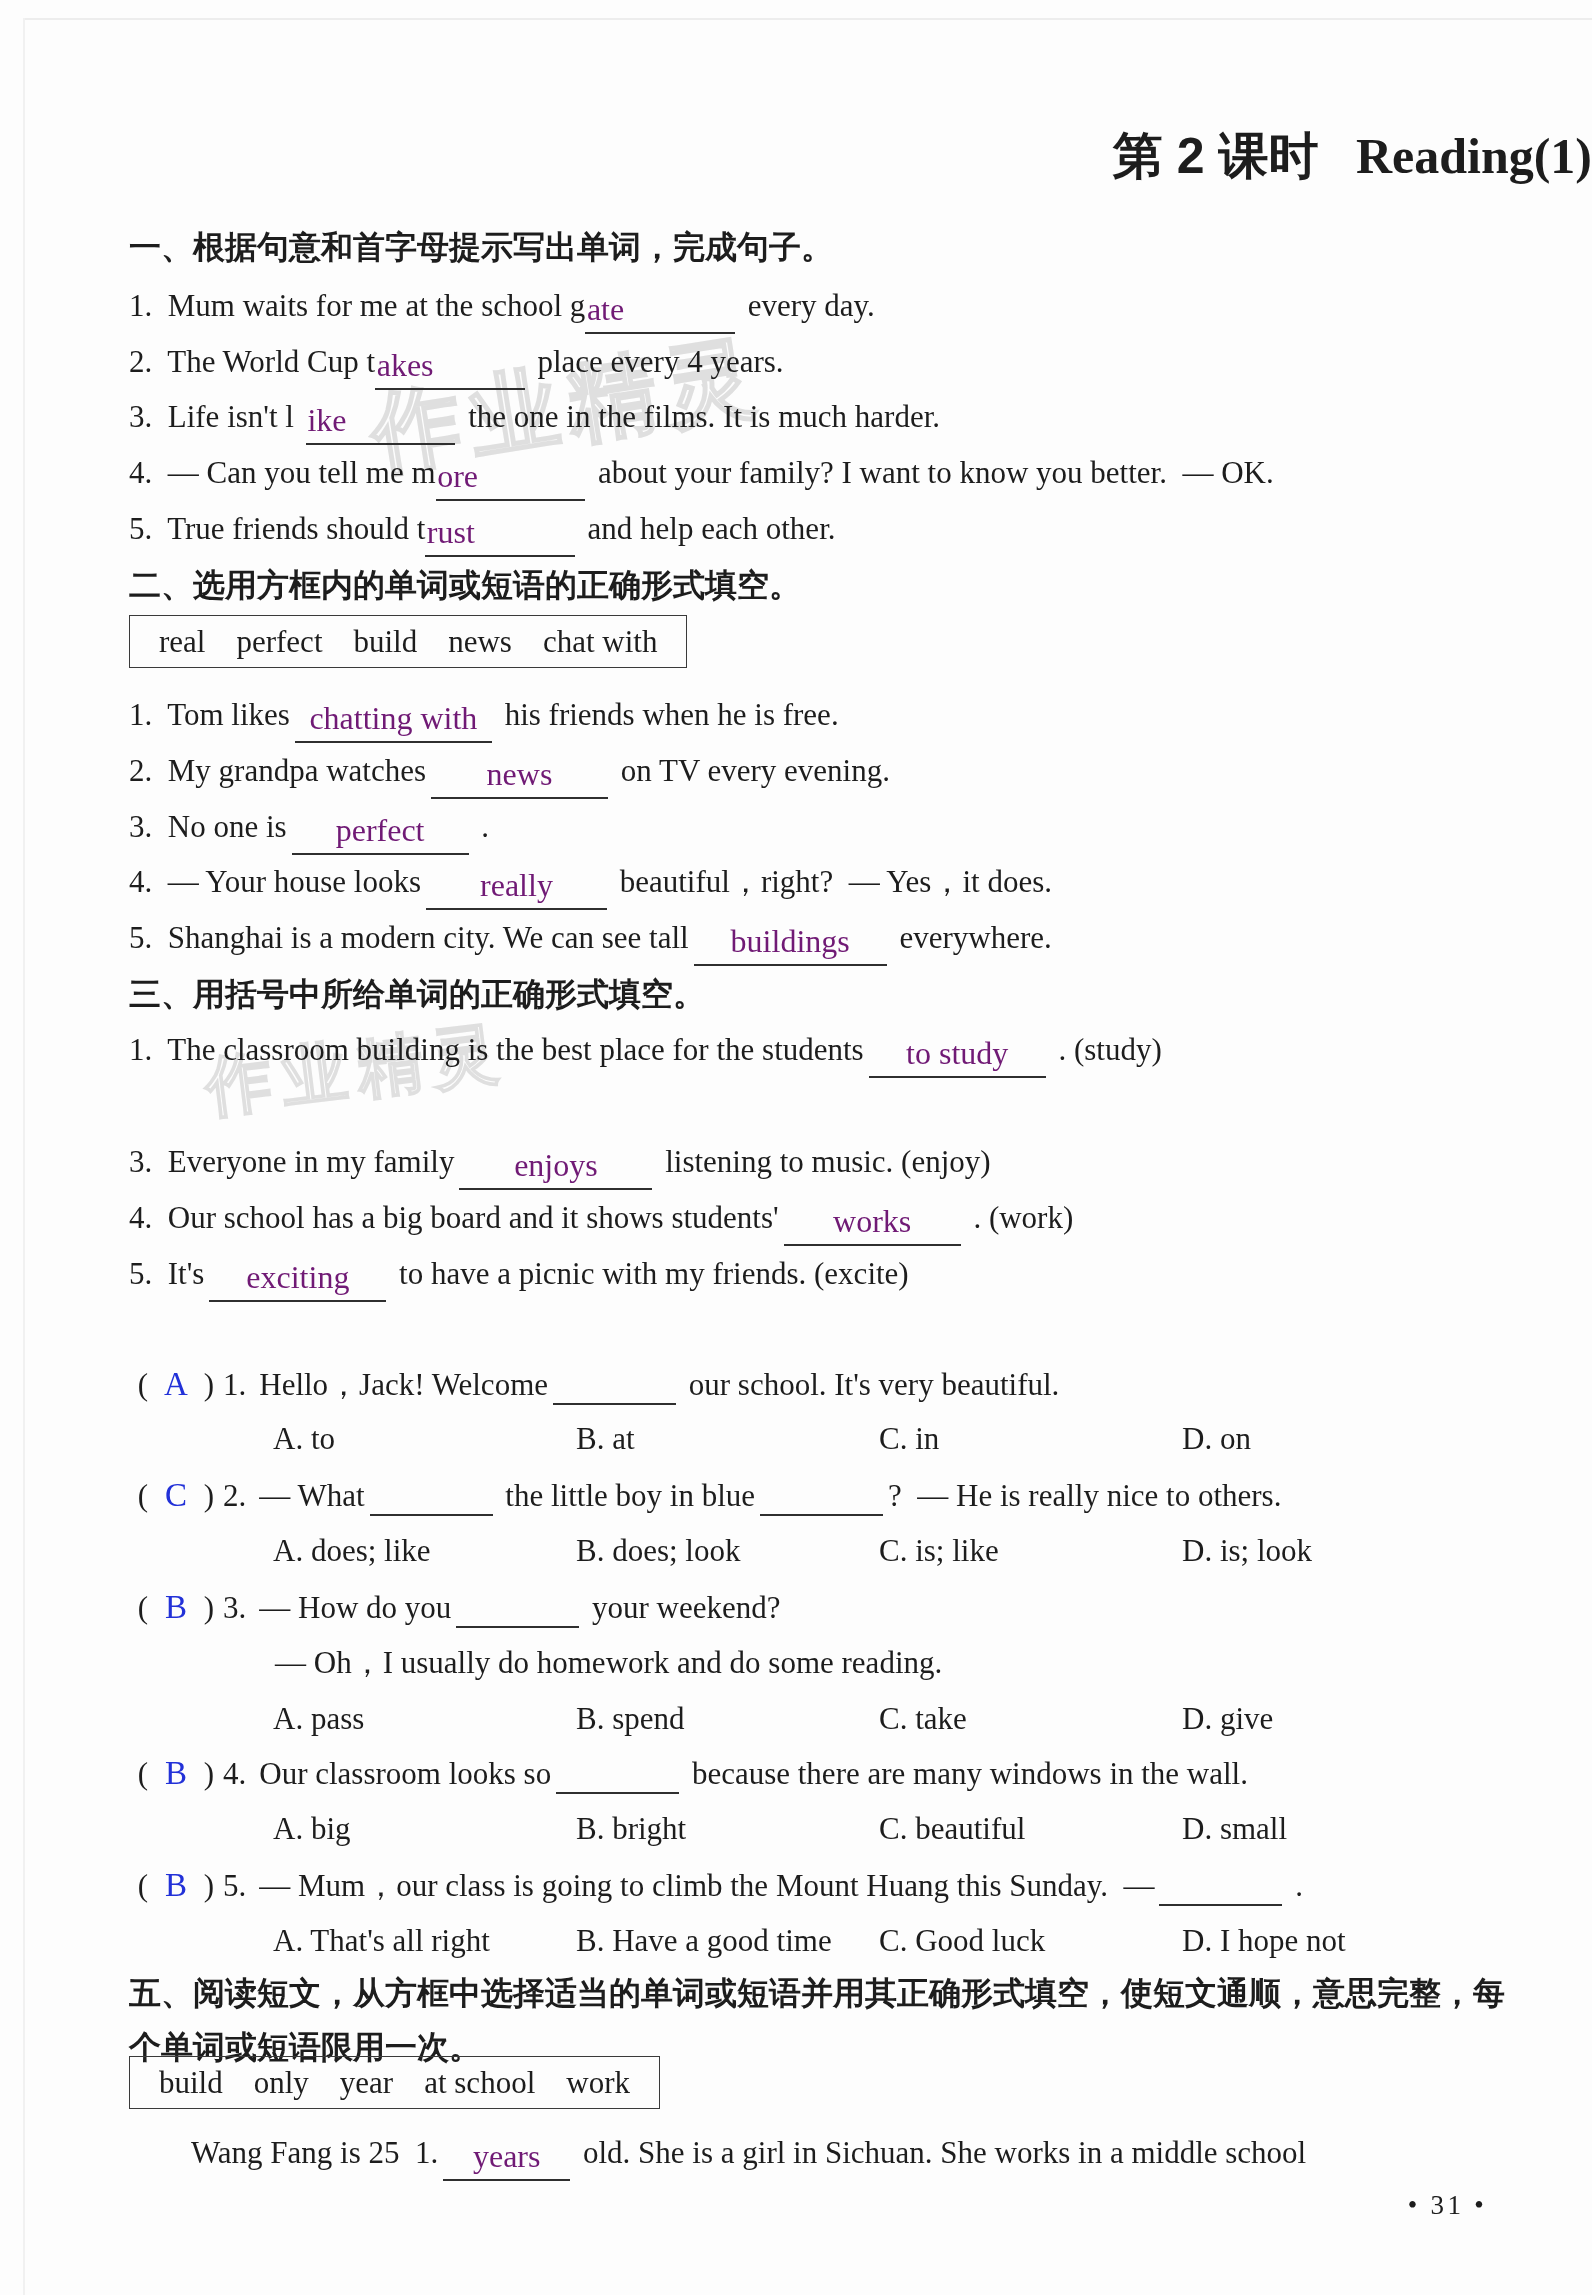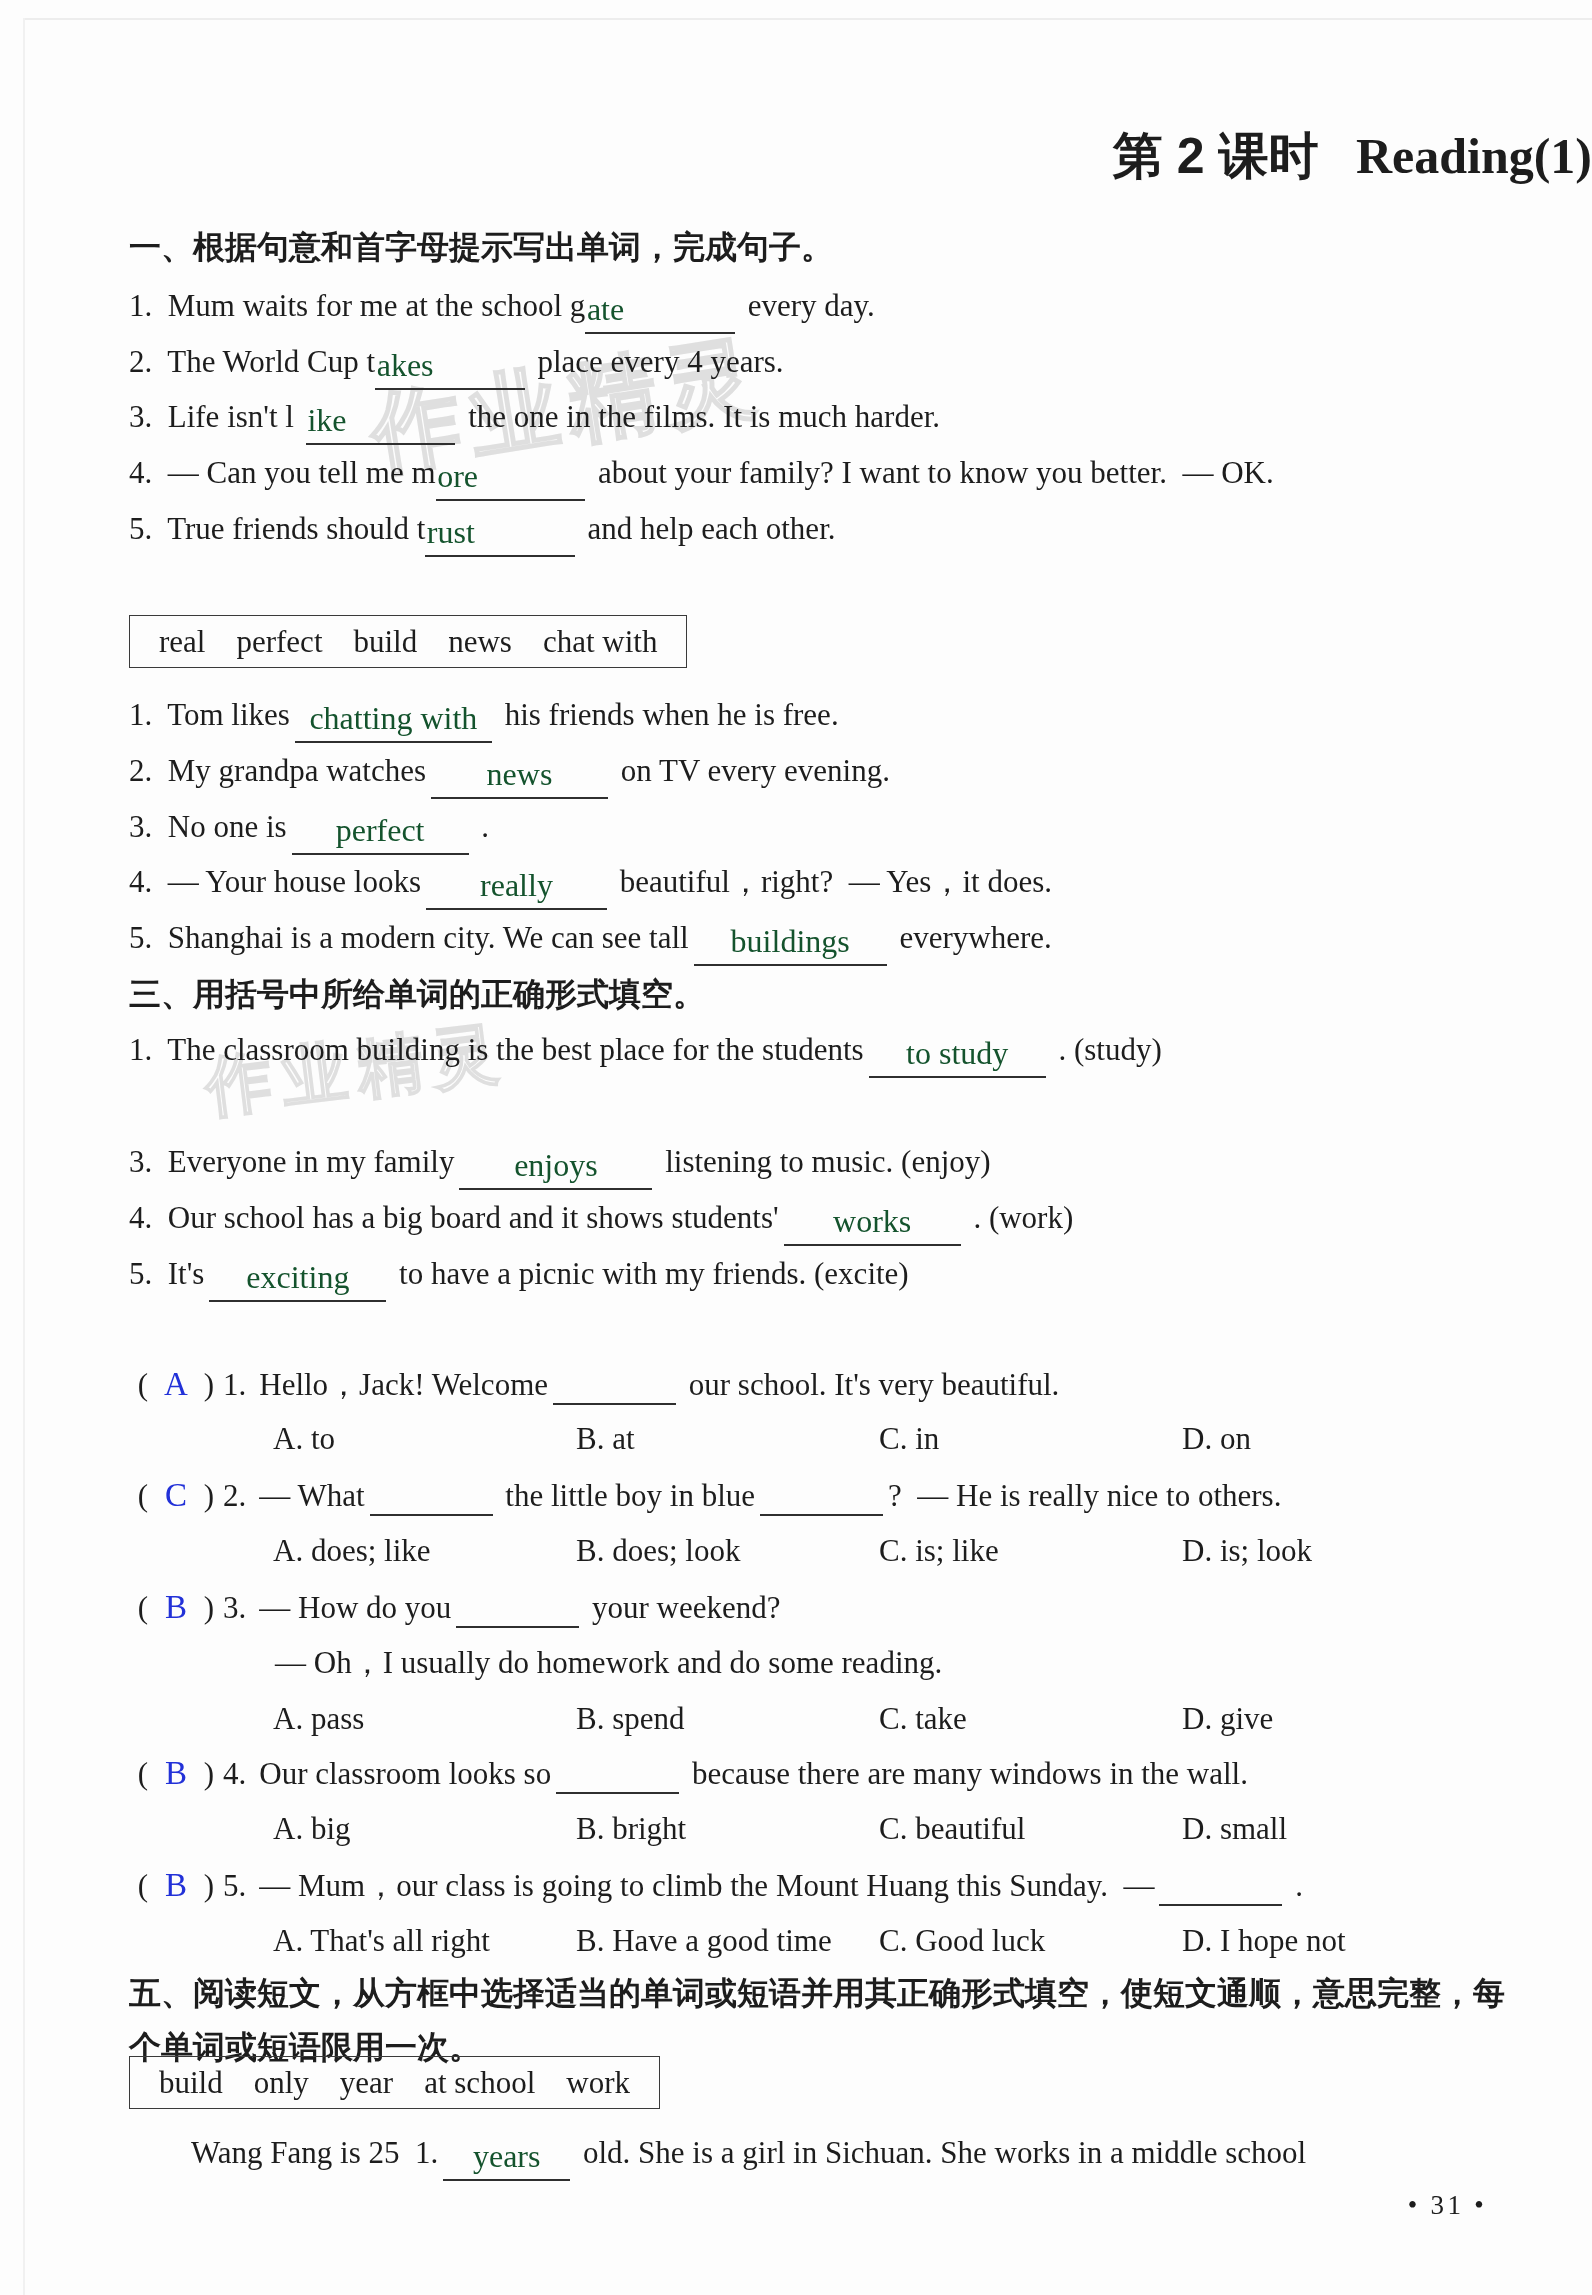--- a/index.html
+++ b/index.html
@@ -9,21 +9,21 @@
   .edge-left{position:absolute;left:23px;top:18px;width:1.6px;bottom:0;background:#f1f1f1;}
 
   .line{position:absolute;left:129px;right:33px;height:56px;line-height:56px;
         font-size:31px;white-space:nowrap;}
   .zh{font-family:"Liberation Sans","DejaVu Sans",sans-serif;font-weight:bold;font-size:32px;}
   .title{position:absolute;top:122px;left:0;width:100%;height:69px;line-height:69px;
          text-align:right;font-weight:bold;font-size:50px;white-space:nowrap;}
   .title .zhpart{font-family:"Liberation Sans","DejaVu Sans",sans-serif;}
   .title .enpart{font-family:"Liberation Serif","DejaVu Serif",serif;}
 
-  .ans{color:#14532d;font-size:32px;}
+  .ans{color:#701a75;font-size:32px;}
   .blank{display:inline-block;border-bottom:2.5px solid #2f2f2f;text-align:center;
          margin:0 5px;line-height:46px;height:46px;vertical-align:bottom;}
   .blank.left{text-align:left;padding-left:1.6px;}
   .blank.plain{height:6.6px;vertical-align:-10px;}
   .w150{width:123px}.w155{width:127px}.w180{width:148px}.w200{width:164px}
   .w215{width:177px}.w220{width:181px}.w235{width:193px}.w240{width:197px}
 
   .paren{display:inline-block;width:28px;text-align:center;}
   .mcq-ans{display:inline-block;width:38px;text-align:center;color:#2231d8;font-size:33px;}
   .qnum{display:inline-block;margin-right:13px;}
@@ -55,20 +55,21 @@
 
   <div class="title"><span class="zhpart">第 2 课时</span><span>&nbsp;&nbsp;&nbsp;</span><span class="enpart">Reading(1)</span></div>
 
   <div class="line" style="top:219px"><span class="zh">一、根据句意和首字母提示写出单词，完成句子。</span></div>
   <div class="line" style="top:278px"><span>1.&nbsp; Mum waits for me at the school g</span><span class="blank left w180" style="margin-left:0"><span class="ans">ate</span></span><span> every day.</span></div>
   <div class="line" style="top:334px"><span>2.&nbsp; The World Cup t</span><span class="blank left w180" style="margin-left:0"><span class="ans">akes</span></span><span> place every 4 years.</span></div>
   <div class="line" style="top:389px"><span>3.&nbsp; Life isn't l</span><span class="blank left w180" style="margin-left:12px"><span class="ans">ike</span></span><span> the one in the films. It is much harder.</span></div>
   <div class="line" style="top:445px"><span>4.&nbsp; — Can you tell me m</span><span class="blank left w180" style="margin-left:0"><span class="ans">ore</span></span><span> about your family? I want to know you better.&nbsp;&nbsp;— OK.</span></div>
   <div class="line" style="top:501px"><span>5.&nbsp; True friends should t</span><span class="blank left w180" style="margin-left:0"><span class="ans">rust</span></span><span> and help each other.</span></div>
 
+  <div class="line" style="top:557px"><span class="zh">二、选用方框内的单词或短语的正确形式填空。</span></div>
   <div class="box" style="top:615px"><span>real    perfect    build    news    chat with</span></div>
   <div class="line" style="top:687px"><span>1.&nbsp; Tom likes</span><span class="blank w240"><span class="ans">chatting with</span></span><span> his friends when he is free.</span></div>
   <div class="line" style="top:743px"><span>2.&nbsp; My grandpa watches</span><span class="blank w215"><span class="ans">news</span></span><span> on TV every evening.</span></div>
   <div class="line" style="top:799px"><span>3.&nbsp; No one is</span><span class="blank w215"><span class="ans">perfect</span></span><span> .</span></div>
   <div class="line" style="top:854px"><span>4.&nbsp; — Your house looks</span><span class="blank w220"><span class="ans">really</span></span><span> beautiful，right?&nbsp;&nbsp;— Yes，it does.</span></div>
   <div class="line" style="top:910px"><span>5.&nbsp; Shanghai is a modern city. We can see tall</span><span class="blank w235"><span class="ans">buildings</span></span><span> everywhere.</span></div>
 
   <div class="line" style="top:966px"><span class="zh">三、用括号中所给单词的正确形式填空。</span></div>
   <div class="line" style="top:1022px"><span>1.&nbsp; The classroom building is the best place for the students</span><span class="blank w215"><span class="ans">to study</span></span><span> . (study)</span></div>
   <div class="line" style="top:1134px"><span>3.&nbsp; Everyone in my family</span><span class="blank w235"><span class="ans">enjoys</span></span><span> listening to music. (enjoy)</span></div>

